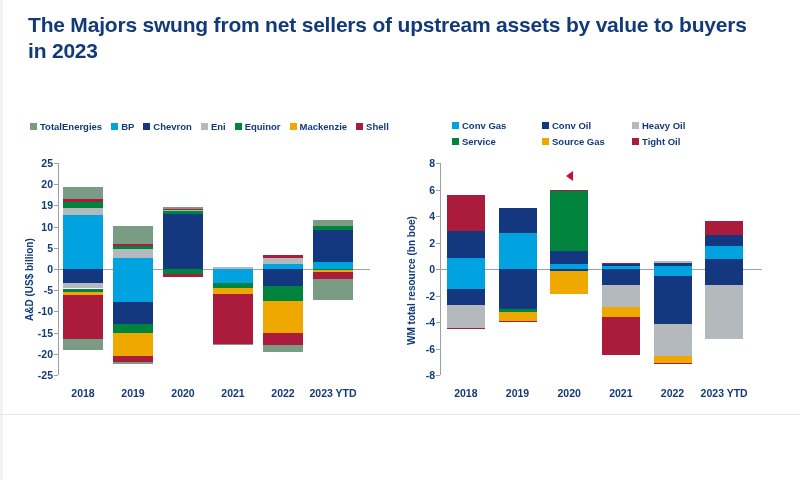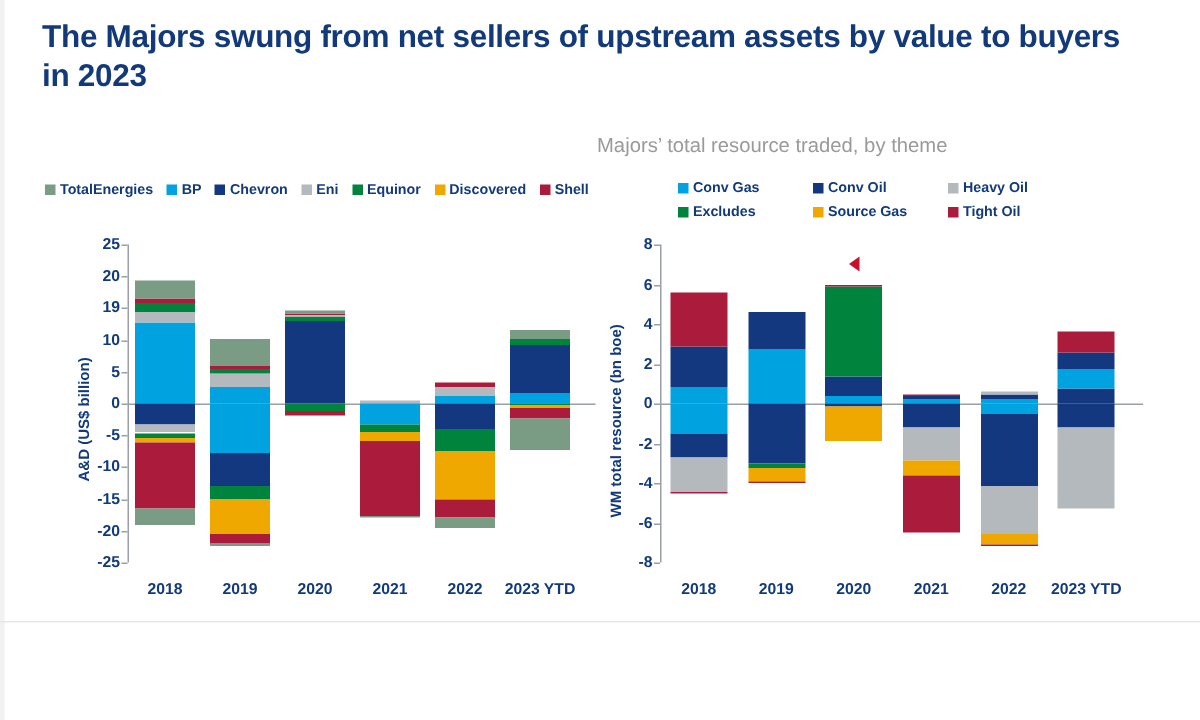--- a/index.html
+++ b/index.html
@@ -27,21 +27,21 @@
   .legend-item{display:flex;align-items:center;margin-right:9px;margin-bottom:3px;}
   .legend-swatch{width:7px;height:7px;display:inline-block;margin-right:3px;}
   .legend-label{font-size:9.5px;font-weight:bold;color:#123a7a;white-space:nowrap;}
 
   #legend-left{left:30px;top:121px;width:380px;}
   #legend-right{left:452px;top:120px;width:280px;}
   #legend-right .legend-item{width:86px;margin-right:4px;margin-bottom:5px;}
 
   
   .chart{position:absolute;}
-  #chart-left{left:39px;top:155px;width:365px;height:245px;}
+  #chart-left{left:12px;top:155px;width:365px;height:245px;}
   #chart-right{left:400px;top:155px;width:372px;height:245px;}
 
   .axis-title{
     position:absolute;font-size:10px;font-weight:bold;color:#123a7a;
     transform:rotate(-90deg);transform-origin:left top;white-space:nowrap;
   }
   .ytick{
     position:absolute;font-size:10.5px;font-weight:bold;color:#123a7a;
     text-align:right;width:26px;transform:translateY(-50%);
   }
@@ -70,21 +70,20 @@
 </style>
 </head>
 <body>
 
 <div id="root">
 
   <div class="edge-left"></div>
 
   <div class="title">The Majors swung from net sellers of upstream assets by value to buyers in 2023</div>
 
-  <div class="subtitle" id="sub-right">Majors’ total resource traded, by theme</div>
 
   <div class="legend" id="legend-left">
       <div class="legend-item">
         <span class="legend-swatch" style="background: rgb(123, 156, 132);"></span>
         <span class="legend-label">TotalEnergies</span>
       </div>
       <div class="legend-item">
         <span class="legend-swatch" style="background: rgb(0, 163, 224);"></span>
         <span class="legend-label">BP</span>
       </div>
@@ -95,21 +94,21 @@
       <div class="legend-item">
         <span class="legend-swatch" style="background: rgb(180, 185, 190);"></span>
         <span class="legend-label">Eni</span>
       </div>
       <div class="legend-item">
         <span class="legend-swatch" style="background: rgb(0, 132, 61);"></span>
         <span class="legend-label">Equinor</span>
       </div>
       <div class="legend-item">
         <span class="legend-swatch" style="background: rgb(239, 168, 0);"></span>
-        <span class="legend-label">Discovered</span>
+        <span class="legend-label">Mackenzie</span>
       </div>
       <div class="legend-item">
         <span class="legend-swatch" style="background: rgb(171, 27, 60);"></span>
         <span class="legend-label">Shell</span>
       </div>
     </div>
   <div class="legend" id="legend-right">
       <div class="legend-item">
         <span class="legend-swatch" style="background: rgb(0, 163, 224);"></span>
         <span class="legend-label">Conv Gas</span>
@@ -117,21 +116,21 @@
       <div class="legend-item">
         <span class="legend-swatch" style="background: rgb(20, 56, 127);"></span>
         <span class="legend-label">Conv Oil</span>
       </div>
       <div class="legend-item">
         <span class="legend-swatch" style="background: rgb(180, 185, 190);"></span>
         <span class="legend-label">Heavy Oil</span>
       </div>
       <div class="legend-item">
         <span class="legend-swatch" style="background: rgb(0, 132, 61);"></span>
-        <span class="legend-label">Excludes</span>
+        <span class="legend-label">Service</span>
       </div>
       <div class="legend-item">
         <span class="legend-swatch" style="background: rgb(239, 168, 0);"></span>
         <span class="legend-label">Source Gas</span>
       </div>
       <div class="legend-item">
         <span class="legend-swatch" style="background: rgb(171, 27, 60);"></span>
         <span class="legend-label">Tight Oil</span>
       </div>
     </div>

